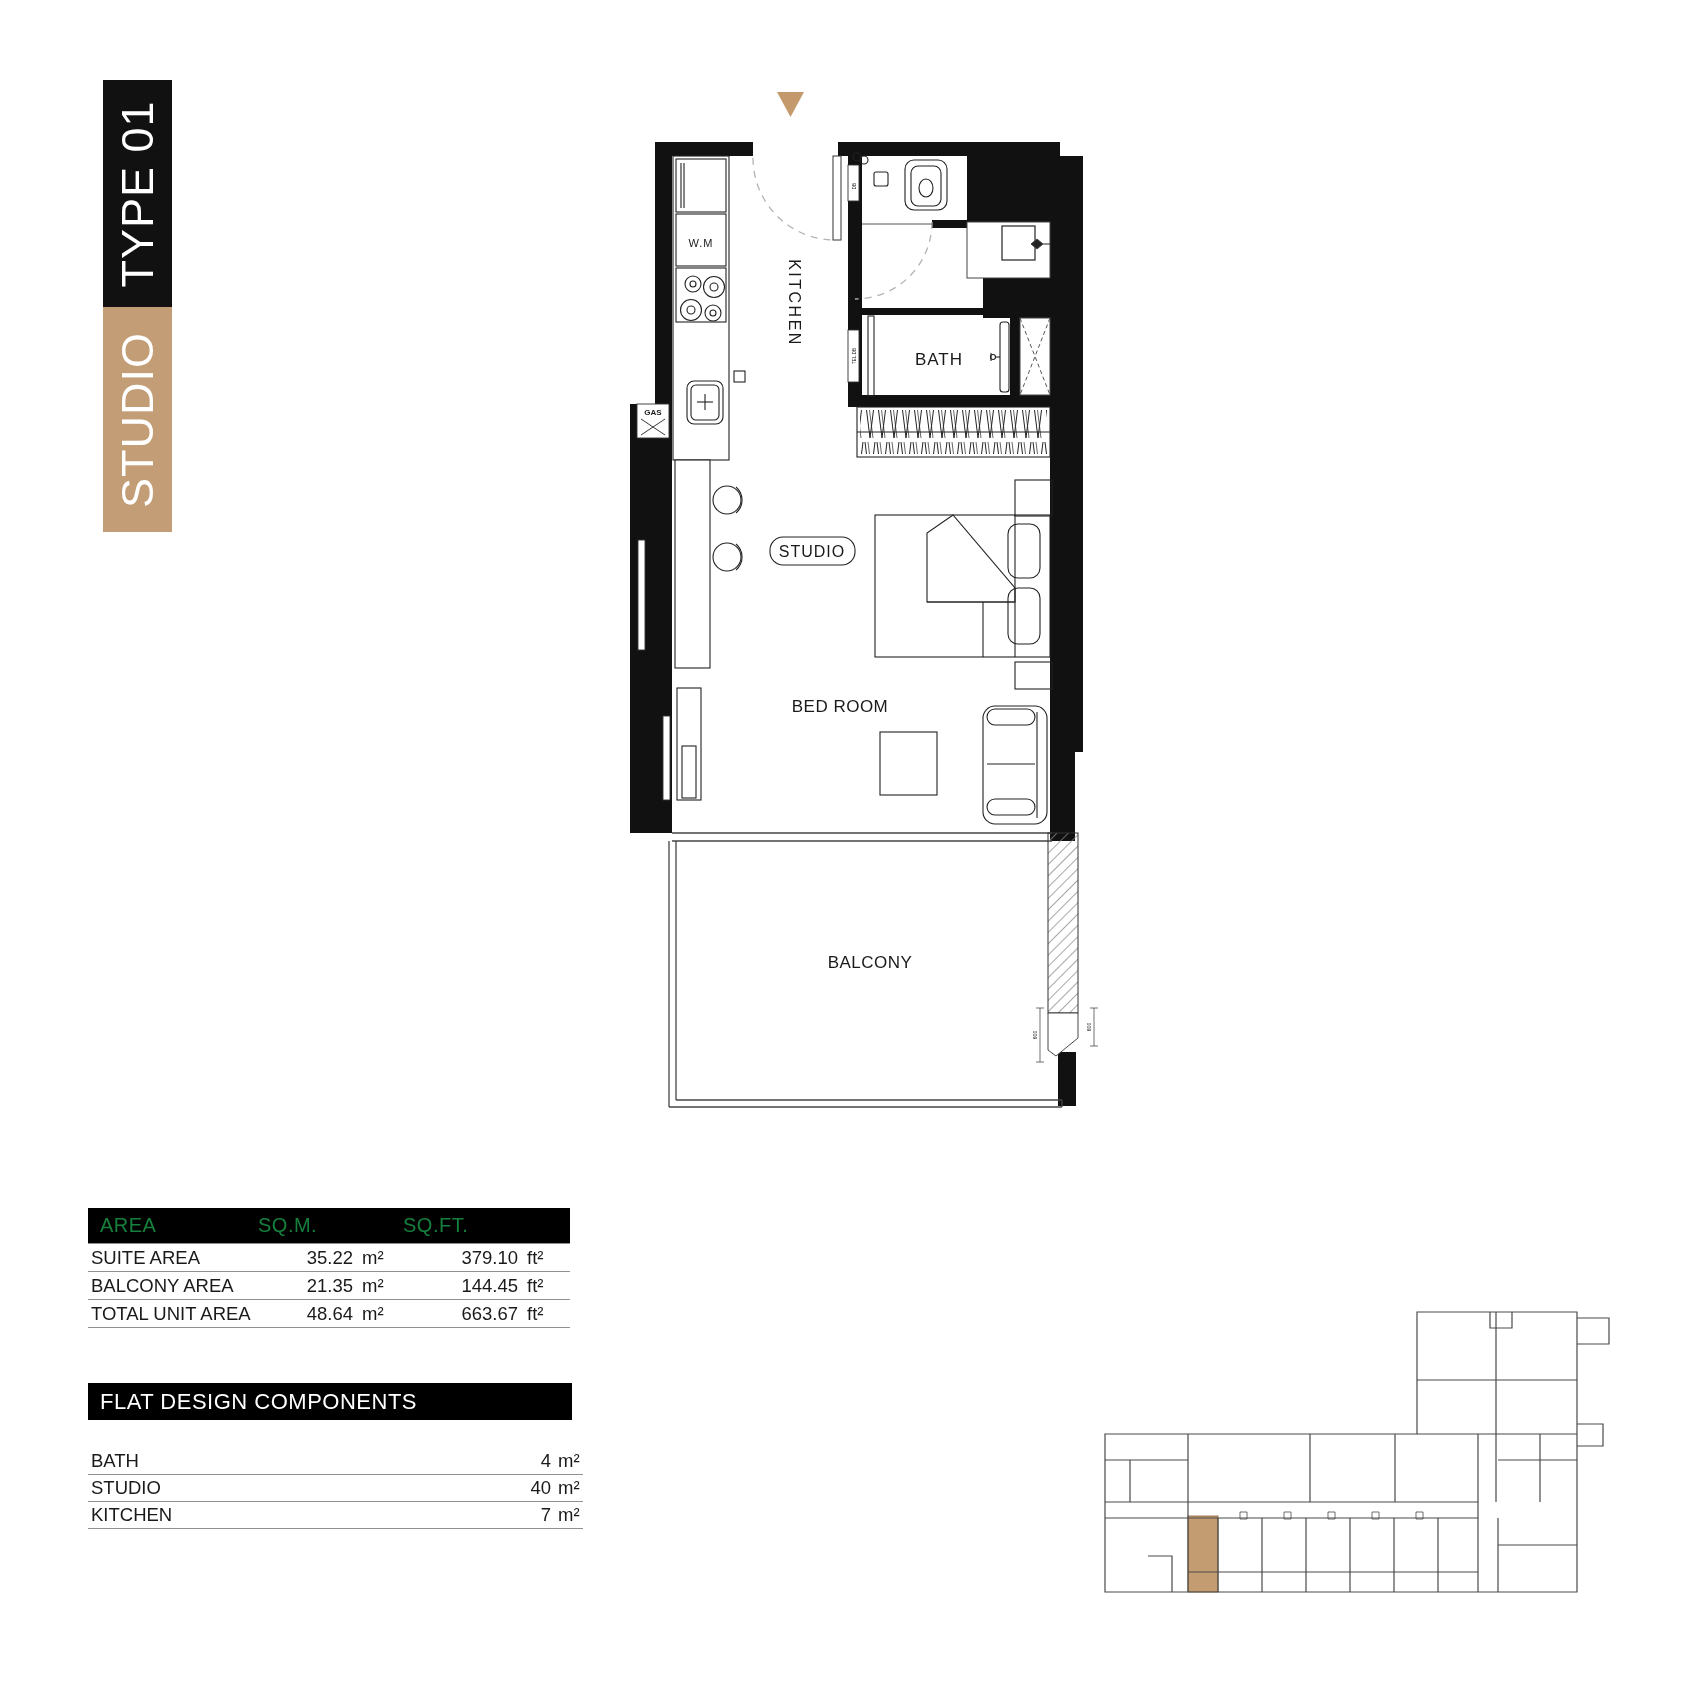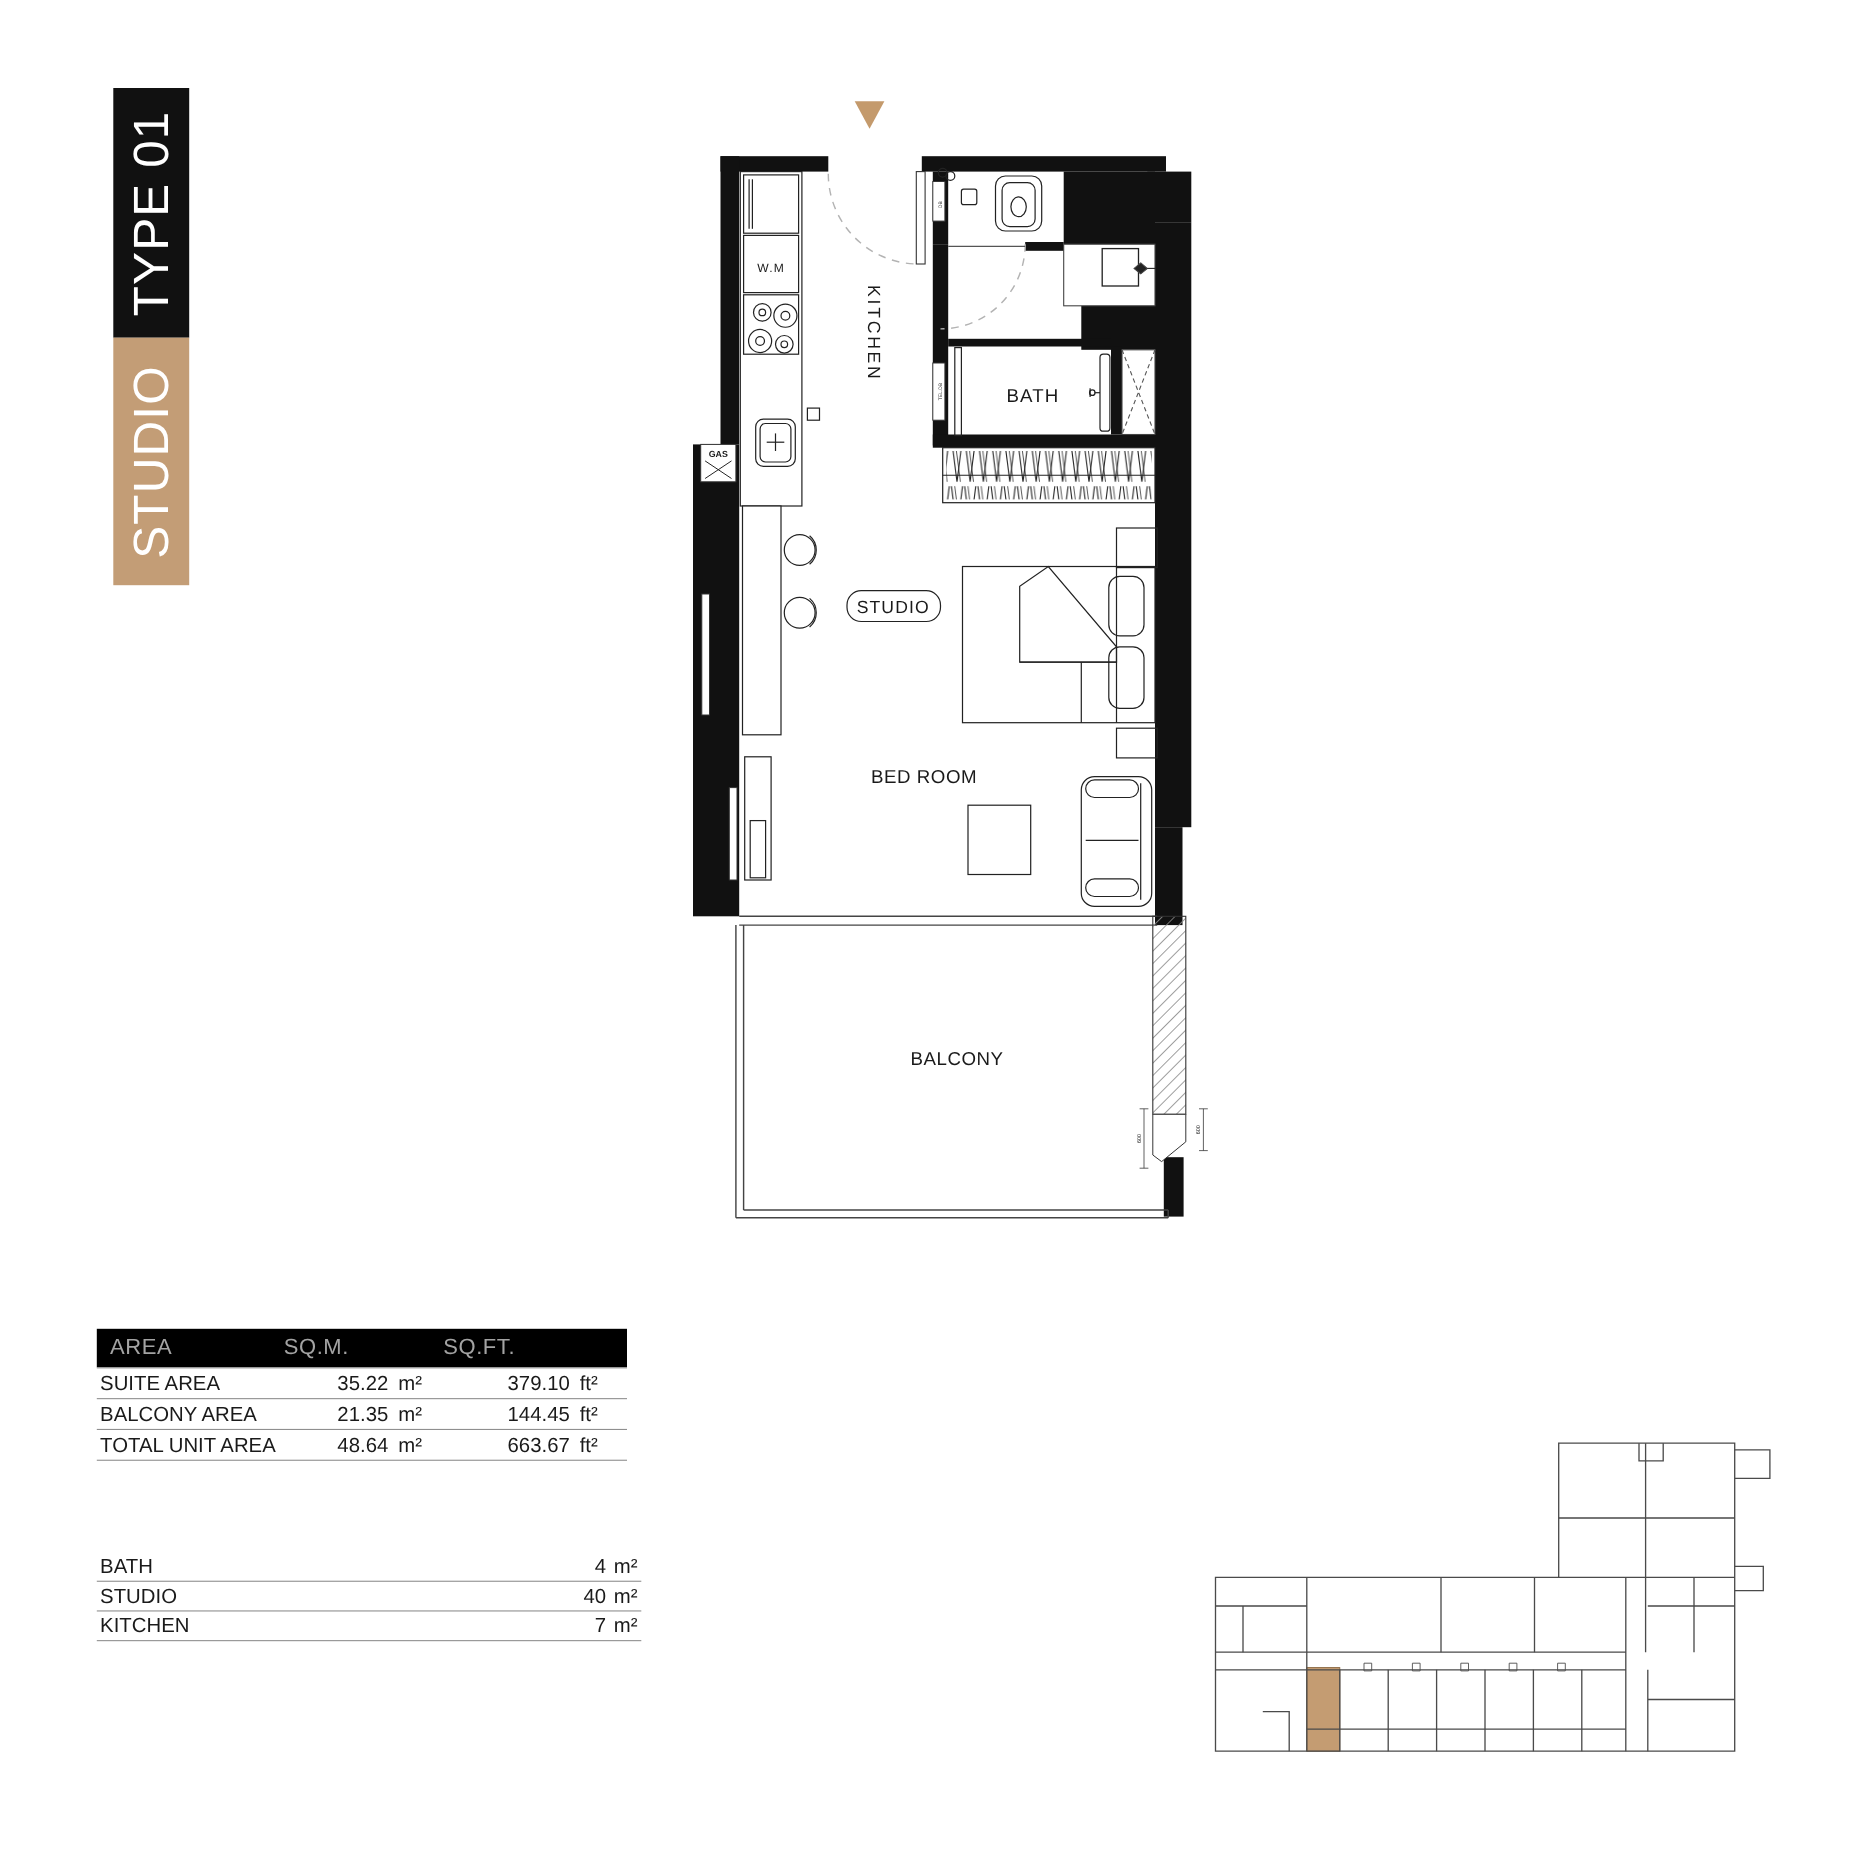--- a/index.html
+++ b/index.html
@@ -11,21 +11,21 @@
   .band{position:absolute;left:103px;width:69px;display:flex;align-items:center;justify-content:center;}
   .band-black{top:80px;height:227px;background:#111111;}
   .band-tan{top:307px;height:225px;background:#c39d76;}
   .band span{transform:rotate(-90deg);white-space:nowrap;color:#ffffff;font-size:45px;letter-spacing:1px;}
   
   svg{position:absolute;left:0;top:0;}
   svg text{font-family:"Liberation Sans", sans-serif;fill:#1a1a1a;}
   
   .tbl{position:absolute;left:88px;width:482px;}
   .tbl-head{
-    background:#000;color:#a3a3a3;height:35px;line-height:35px;font-size:20px;letter-spacing:.5px;
+    background:#000;color:#15803d;height:35px;line-height:35px;font-size:20px;letter-spacing:.5px;
     display:grid;grid-template-columns:170px 145px 167px;
   }
   .tbl-head .h-first{padding-left:12px;}
   .tbl-head .h-center{text-align:left;}
   .tbl-rows{border-top:1px solid #8f8f8f;}
   .trow{
     display:grid;grid-template-columns:170px 95px 50px 115px 52px;
     height:27px;line-height:27px;font-size:18.5px;border-bottom:1px solid #8f8f8f;
   }
   .trow .cl{padding-left:3px;}
@@ -265,20 +265,21 @@
       <span class="cl">TOTAL UNIT AREA</span>
       <span class="cv">48.64</span>
       <span class="cu">m²</span>
       <span class="cv">663.67</span>
       <span class="cu">ft²</span>
     </div>
   </div>
 </div>
 
 <div class="comp">
+  <div class="comp-head">FLAT DESIGN COMPONENTS</div>
   <div class="comp-rows">
     <div class="crow">
       <span class="cl">BATH</span>
       <span class="cv">4</span>
       <span class="cu">m²</span>
     </div>
     <div class="crow">
       <span class="cl">STUDIO</span>
       <span class="cv">40</span>
       <span class="cu">m²</span>

